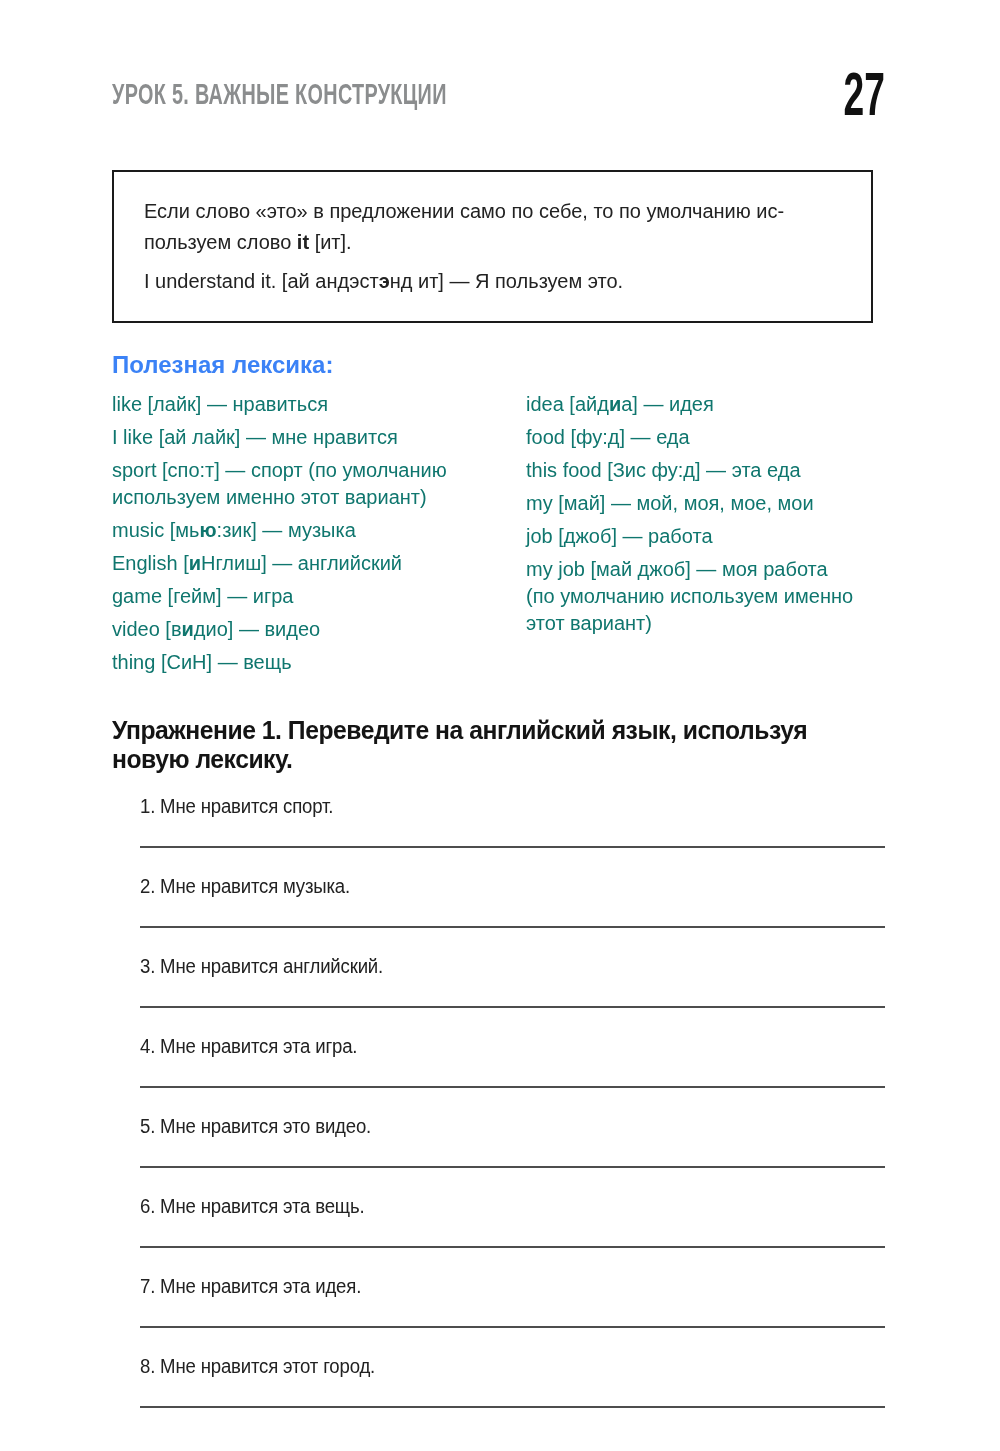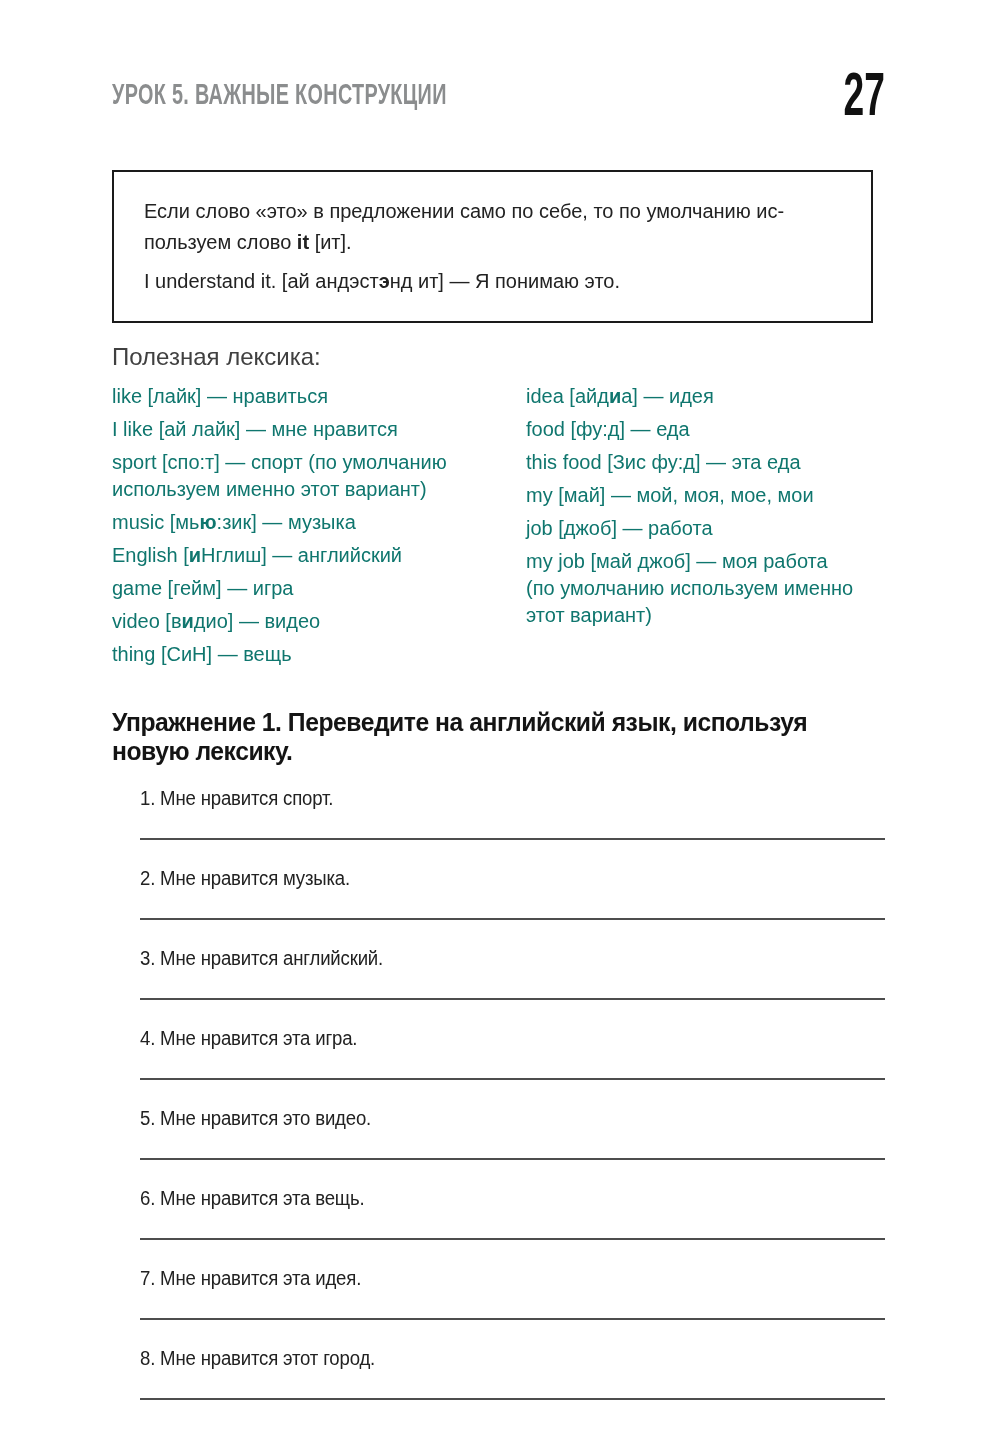--- a/index.html
+++ b/index.html
@@ -48,24 +48,24 @@
     margin-right: 12px;
     border: 2px solid #1a1a1a;
     padding: 24px 28px 24px 30px;
     font-size: 20px;
     line-height: 31px;
     color: #222222;
   }
   .note-para + .note-para { margin-top: 8px; }
   
   .vocab-heading {
-    margin-top: 20px;
+    margin-top: 28px;
     font-size: 24px;
-    font-weight: 400;
-    color: #404040;
+    font-weight: 700;
+    color: #3b82f6;
   }
   .vocab-columns {
     margin-top: 12px;
     display: flex;
   }
   .vocab-col-left  { width: 414px; flex: 0 0 414px; }
   .vocab-col-right { flex: 1; }
   .vocab-entry {
     font-size: 20px;
     line-height: 27px;
@@ -111,21 +111,21 @@
 <div class="page">
 
   <div class="header-row">
     <div class="lesson-title">УРОК 5. ВАЖНЫЕ КОНСТРУКЦИИ</div>
     <div class="page-number">27</div>
   </div>
 
   <div class="note-box">
 
   <div class="note-para"><span>Если слово «это» в предложении само по себе, то по умолчанию ис-</span><br><span>пользуем слово </span><span class="seg-bold">it</span><span> [ит].</span></div>
-      <div class="note-para"><span>I understand it. [ай андэст</span><span class="seg-bold">э</span><span>нд ит] — Я понимаю это.</span></div>
+      <div class="note-para"><span>I understand it. [ай андэст</span><span class="seg-bold">э</span><span>нд ит] — Я пользуем это.</span></div>
     </div>
 
   <div class="vocab-heading">Полезная лексика:</div>
 
   <div class="vocab-columns">
     <div class="vocab-col-left">
         <div class="vocab-entry"><span>like [лайк] — нравиться</span></div>
         <div class="vocab-entry"><span>I like [ай лайк] — мне нравится</span></div>
         <div class="vocab-entry"><span>sport [спо:т] — спорт (по умолчанию</span><br><span>используем именно этот вариант)</span></div>
         <div class="vocab-entry"><span>music [мь</span><span class="seg-bold">ю</span><span>:зик] — музыка</span></div>

